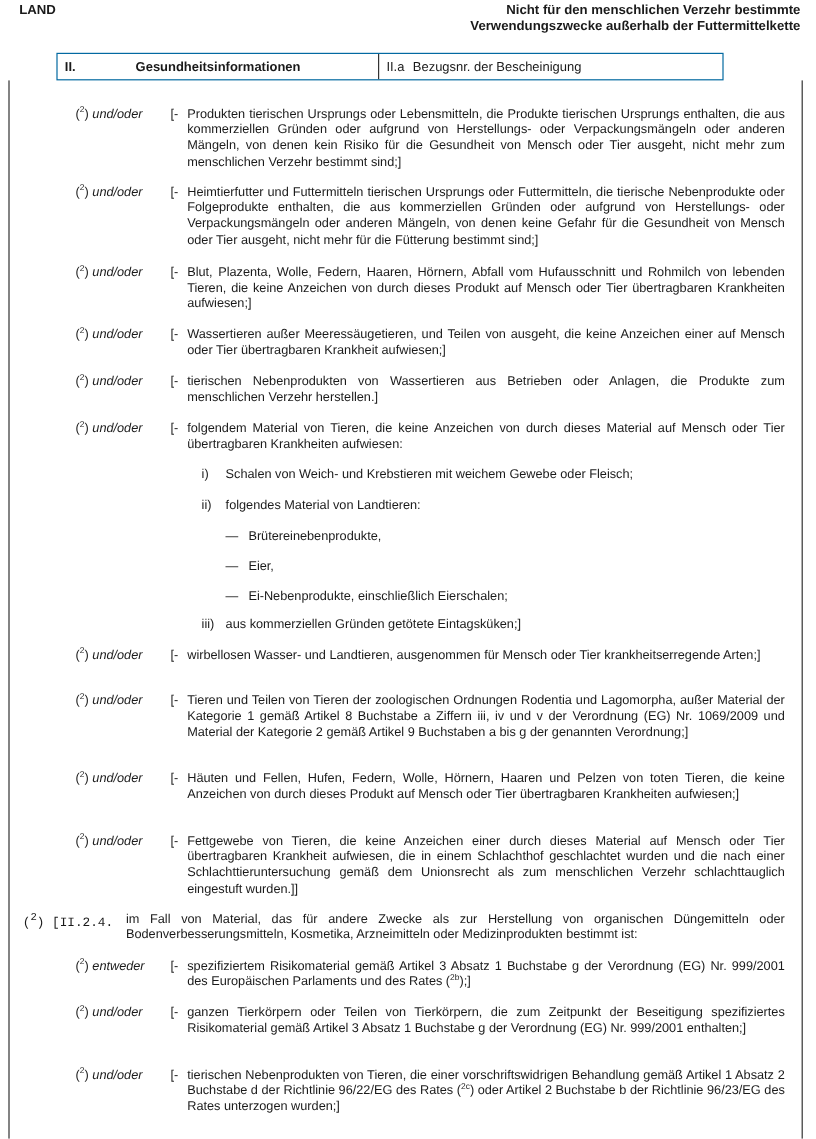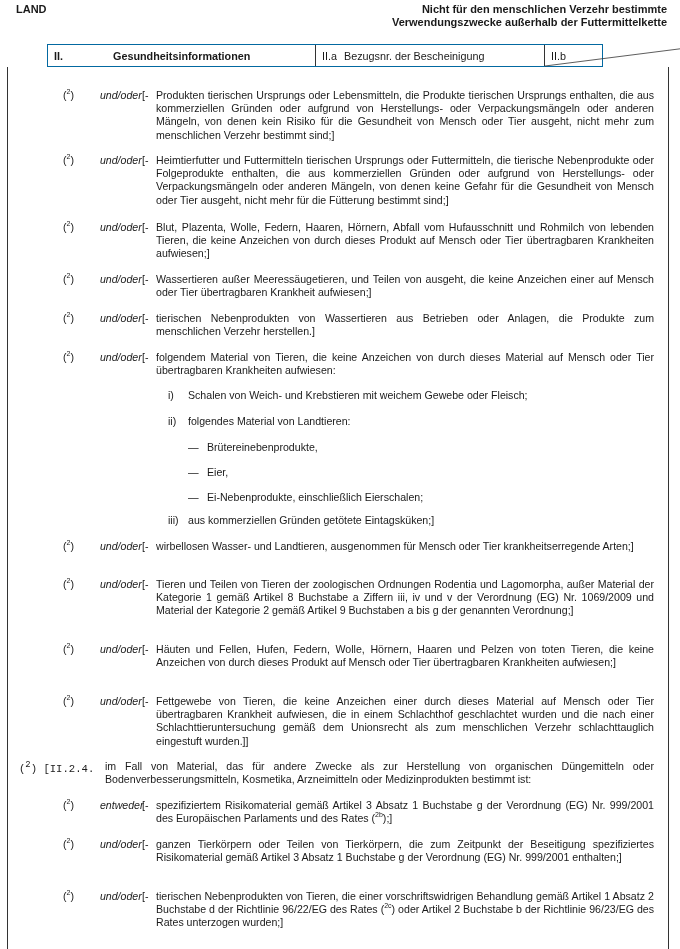--- a/index.html
+++ b/index.html
@@ -15,21 +15,21 @@
   .c1 .ttl { position:absolute; left:65px; }
   .c2 { width:229px; }
   .c2 .num { position:absolute; left:6px; }
   .c2 .ttl { position:absolute; left:28px; }
   .c3 { flex:1; }
   .c3 .num { position:absolute; left:6px; }
   .c3 svg { position:absolute; left:0; top:0; }
   .frame { position:absolute; left:7px; top:67px; width:662px; height:882px; border-left:1px solid #333; border-right:1px solid #333; box-sizing:border-box; }
   .entry { position:absolute; left:0; right:0; }
   .lbl { position:absolute; left:55px; top:0; white-space:nowrap; }
-  .lbl i { font-style:italic;margin-left:23px; }
+  .lbl i { font-style:italic; }
   .lbl sup, .txt sup { font-size:7px; vertical-align:super; line-height:0; }
   .brk { position:absolute; left:134px; top:0; }
   .txt { position:absolute; left:148px; right:14px; top:0; text-align:justify; line-height:13.2px; }
   .sub { position:absolute; left:160px; white-space:nowrap; }
   .sub .m { display:inline-block; width:20px; }
   .dash { position:absolute; left:180px; white-space:nowrap; }
   .dash .m { display:inline-block; width:19px; }
   .sec-lbl { position:absolute; left:11px; white-space:nowrap;font-family:Liberation Mono, monospace; }
   .sec-txt { position:absolute; left:97px; right:14px; text-align:justify; line-height:13.2px; }
 </style>
@@ -43,26 +43,20 @@
 </div>
 
 <div class="tbl">
   <div class="c c1">
     <span class="num">II.</span>
     <span class="ttl">Gesundheitsinformationen</span>
   </div>
   <div class="c c2">
     <span class="num">II.a</span>
     <span class="ttl">Bezugsnr. der Bescheinigung</span>
-  </div>
-  <div class="c c3">
-    <span class="num">II.b</span>
-    <svg width="165" height="22">
-        <line x1="0" y1="21" x2="165" y2="0" stroke="#333" stroke-width="0.8"></line>
-      </svg>
   </div>
 </div>
 
 <div class="frame">
 
   <div class="entry" style="top:22px">
     <span class="lbl">(<sup>2</sup>) <i>und/oder</i></span>
     <span class="brk">[-</span>
     <div class="txt">Produkten tierischen Ursprungs oder Lebensmitteln, die Produkte tierischen Ursprungs enthalten, die aus kommerziellen Gründen oder aufgrund von Herstellungs- oder Verpackungsmängeln oder anderen Mängeln, von denen kein Risiko für die Gesundheit von Mensch oder Tier ausgeht, nicht mehr zum menschlichen Verzehr bestimmt sind;]</div>
   </div>

